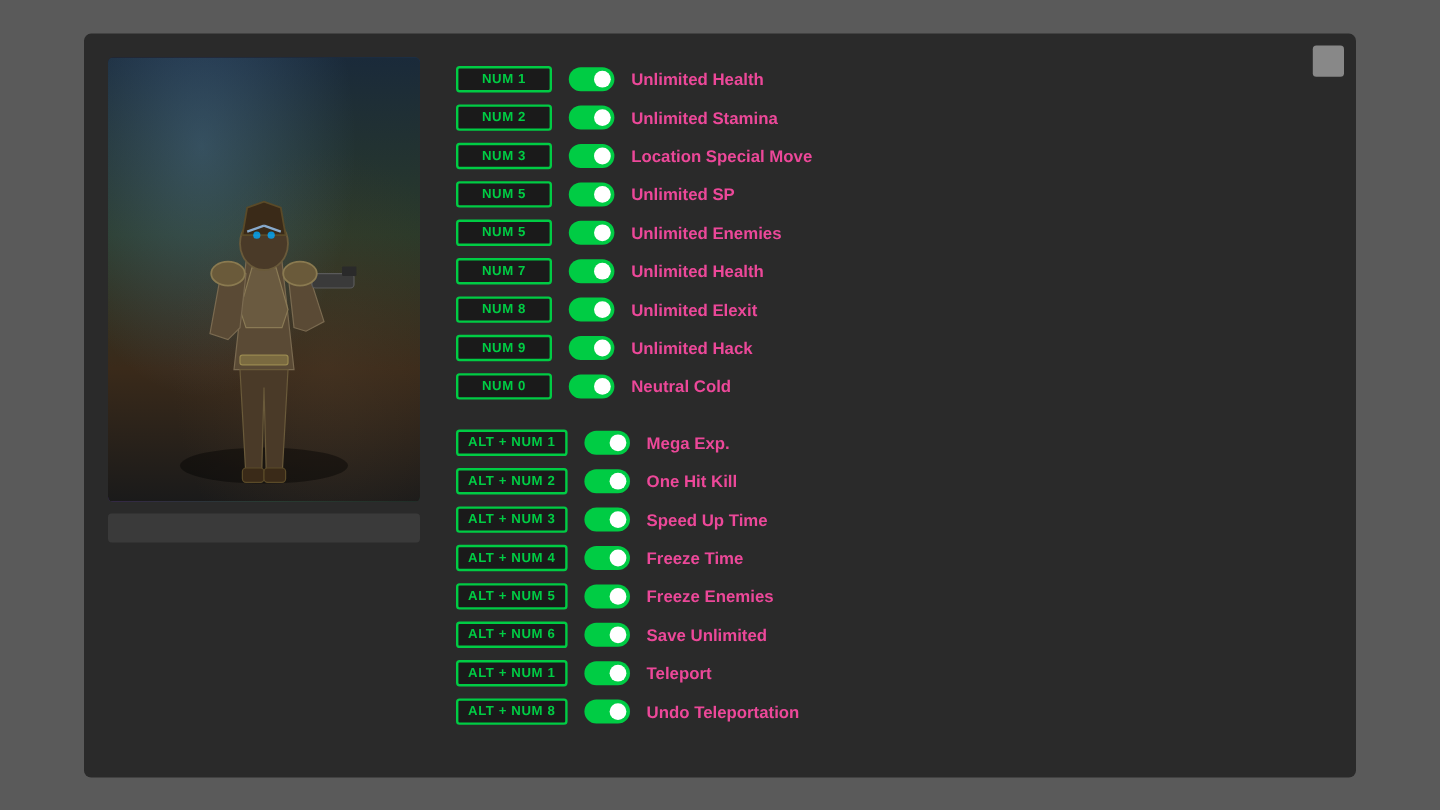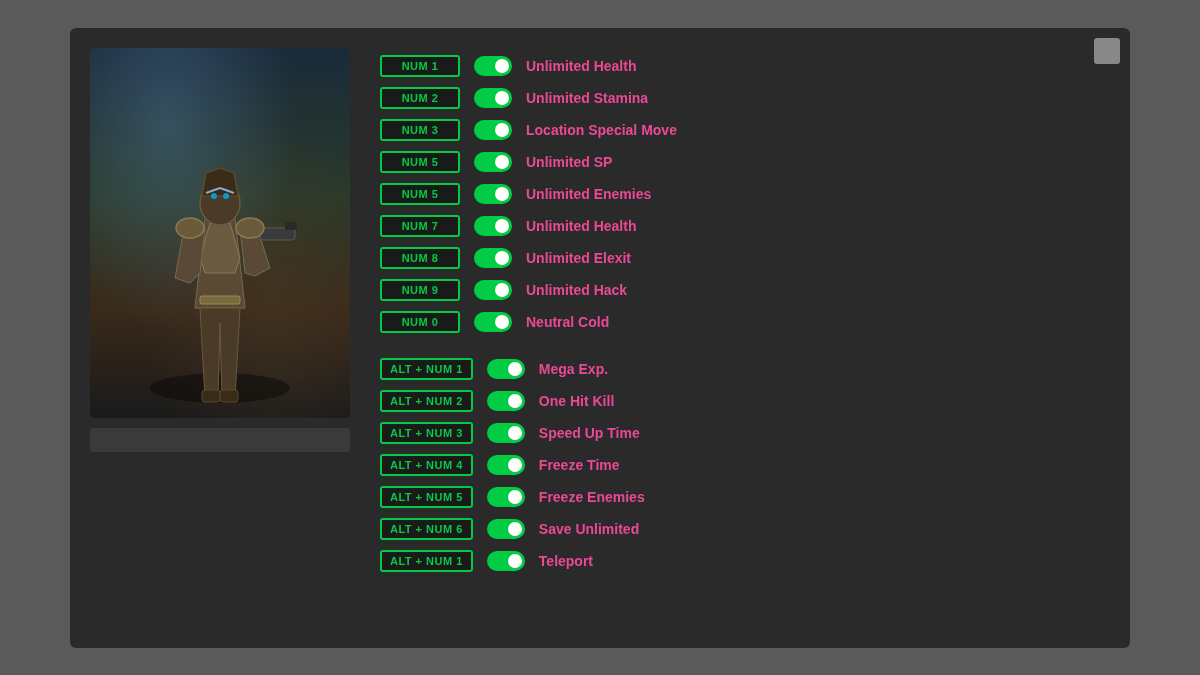--- a/index.html
+++ b/index.html
@@ -296,15 +296,20 @@
         <div class="cheat-row">
       <span class="key-badge">ALT + NUM 6</span>
       <div class="toggle"></div>
       <span class="cheat-label">Save Unlimited</span>
     </div>
         <div class="cheat-row">
       <span class="key-badge">ALT + NUM 1</span>
       <div class="toggle"></div>
       <span class="cheat-label">Teleport</span>
     </div>
+        <div class="cheat-row">
+      <span class="key-badge">ALT + NUM 8</span>
+      <div class="toggle"></div>
+      <span class="cheat-label">Undo Teleportation</span>
+    </div>
       </div>
   </div>
 </div>
 
 </body></html>

